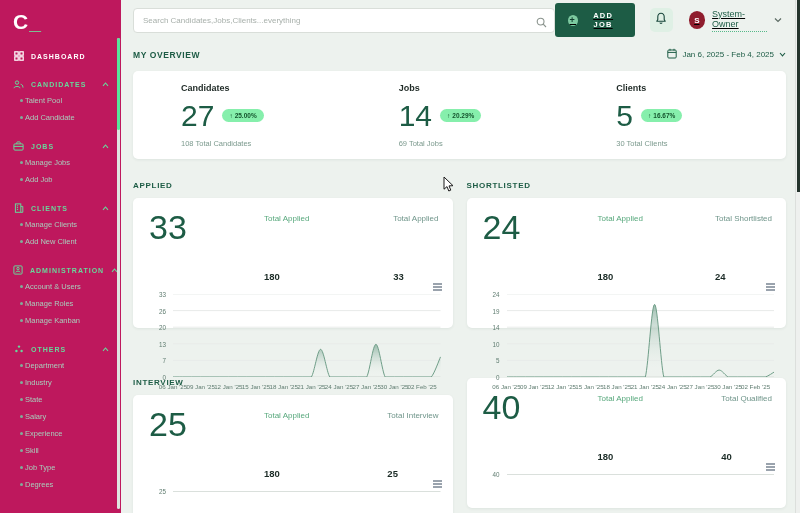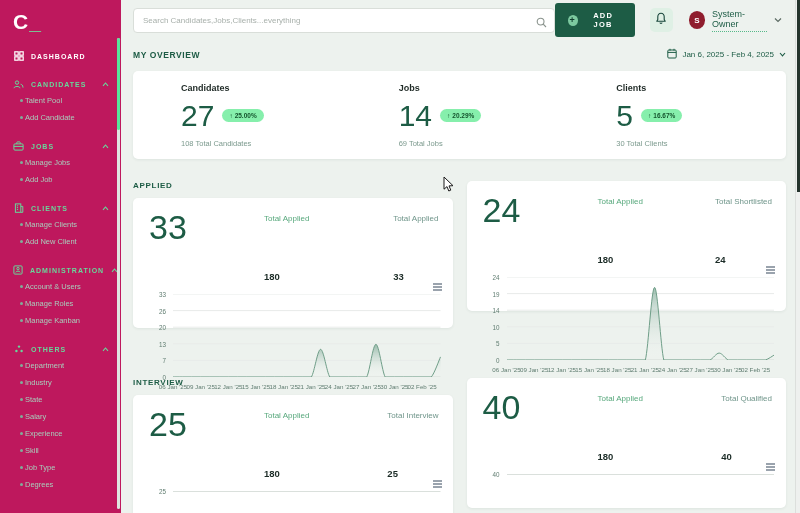--- a/index.html
+++ b/index.html
@@ -15,21 +15,21 @@
   .nav-section-header .sec-label { flex:1; }
   .nav-sub-item { display:flex; align-items:center; gap:2px; height:17px; color:#a9cdbc; font-size:7.5px; cursor:pointer; padding-left:7px; }
   .nav-sub-item .bullet { width:3px; height:3px; border-radius:50%; background:#7fae9a; flex:0 0 3px; }
   .sb-icon { display:inline-flex; width:11px; justify-content:center; }
   .sb-icon svg { display:block; }
   .sidebar-scroll { position:absolute; right:1px; top:38px; bottom:4px; width:3px; background:#dfe5e0; border-radius:2px; }
   .sidebar-scroll .thumb { position:absolute; top:0; width:3px; height:92px; background:#57e39b; border-radius:2px; }
 
   
   .main { flex:1; height:513px; position:relative; overflow:hidden; }
-  .topbar { display:flex; align-items:center; height:40px; padding:0 18px 0 12px; gap:0; }
+  .topbar { display:flex; align-items:center; height:40px; padding:0 18px 0 12px; gap:0;text-decoration:underline; }
   .search-wrap { position:relative; width:445px; }
   .search-input { width:100%; height:25px; border:1px solid #d9ded9; border-radius:4px; background:#ffffff; font-size:8px; padding:0 24px 0 9px; color:#3c4a44; outline:none; font-family:"Liberation Sans", sans-serif; }
   .search-input::placeholder { color:#a8b0ab; }
   .search-icon { position:absolute; right:8px; top:6px; }
   .topbar-right { margin-left:auto; display:flex; align-items:center; }
   .add-job-btn { display:flex; align-items:center; gap:6px; background:#1d5c45; color:#ffffff; font-size:7.5px; font-weight:bold; letter-spacing:1.2px; border:none; border-radius:3px; padding:8px 13px; cursor:pointer; font-family:"Liberation Sans", sans-serif; }
   .plus-disc { width:11px; height:11px; border-radius:50%; background:#7cc9a0; color:#0f3d2e; font-size:9px; line-height:11px; text-align:center; font-weight:bold; }
   .bell-btn { width:24px; height:24px; background:#dff0e5; border-radius:5px; display:flex; align-items:center; justify-content:center; margin-left:15px; cursor:pointer; }
   .avatar { width:18px; height:18px; border-radius:50%; background:#8f1d2d; color:#ffffff; font-size:8px; font-weight:bold; display:flex; align-items:center; justify-content:center; margin-left:16px; cursor:pointer; }
   .user-name { margin-left:7px; font-size:9px; color:#1d5c45; border-bottom:1px dotted #57b98a; padding-bottom:2px; cursor:pointer; }
@@ -403,20 +403,21 @@
                   <span style="left: 62.069%;">24 Jan '25</span>
                   <span style="left: 72.4138%;">27 Jan '25</span>
                   <span style="left: 82.7586%;">30 Jan '25</span>
                   <span style="left: 93.1034%;">02 Feb '25</span>
                 </div>
       </div>
     </div>
   </section>
 
   <section class="chart-section">
+    <div class="chart-header">SHORTLISTED</div>
     <div class="card chart-card">
       <div class="chart-top">
         <div class="big-num">24</div>
         <div class="stat">
           <div class="stat-label s1">Total Applied</div>
           <div class="stat-value">180</div>
         </div>
         <div class="stat stat2">
           <div class="stat-label s2">Total Shortlisted</div>
           <div class="stat-value">24</div>

